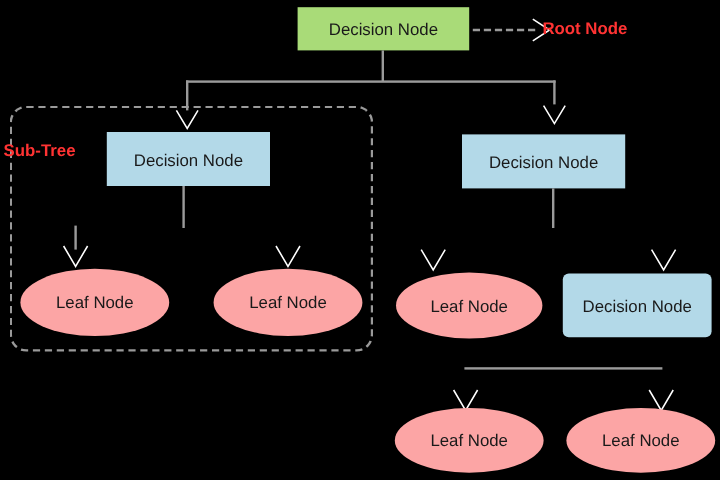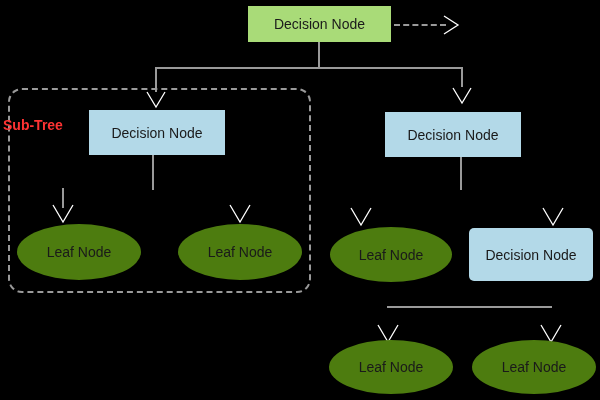--- a/index.html
+++ b/index.html
@@ -29,21 +29,21 @@
   .node-box {
     background: #a9db78;
   }
   .node-box.blue {
     background: #b3d9e8;
   }
   .node-box.rounded {
     border-radius: 5px;
   }
   .node-ellipse {
-    background: #4d7c0f;
+    background: #fca5a5;
     border-radius: 50%;
   }
   .label-text {
     position: absolute;
     color: #ff3333;
     font-size: 14px;
     font-weight: bold;
     white-space: nowrap;
     line-height: 1;
   }
@@ -80,20 +80,23 @@
 
   <div class="node node-box" style="left:248px; top:6px; width:143px; height:36px;">
     <span>Decision Node</span>
   </div>
 
   <div class="dashed-line" style="left:394px; top:24px; width:52px;"></div>
   <div class="arrowhead" style="left:444px; top:24px;">
     <svg width="16" height="18" viewBox="0 0 16 18">
       <path d="M0 -8 L14 1 L0 10" fill="none" stroke="#ffffff" stroke-width="1.3"></path>
     </svg>
+  </div>
+  <div class="label-text" style="left:452px; top:16px;">
+    <span>Root Node</span>
   </div>
 
   <div class="conn conn-v" style="left:318px; top:42px; width:2px; height:26px;"></div>
   <div class="conn conn-h" style="left:155px; top:67px; width:308px; height:2px;"></div>
   <div class="conn conn-v" style="left:155px; top:67px; width:2px; height:25px;"></div>
   <div class="conn conn-v" style="left:461px; top:67px; width:2px; height:20px;"></div>
 
   <div class="arrowhead" style="left:156px; top:92px;">
     <svg width="20" height="20" viewBox="0 0 20 20">
       <path d="M-9 0 L0 15 L9 0" fill="none" stroke="#ffffff" stroke-width="1.3"></path>

